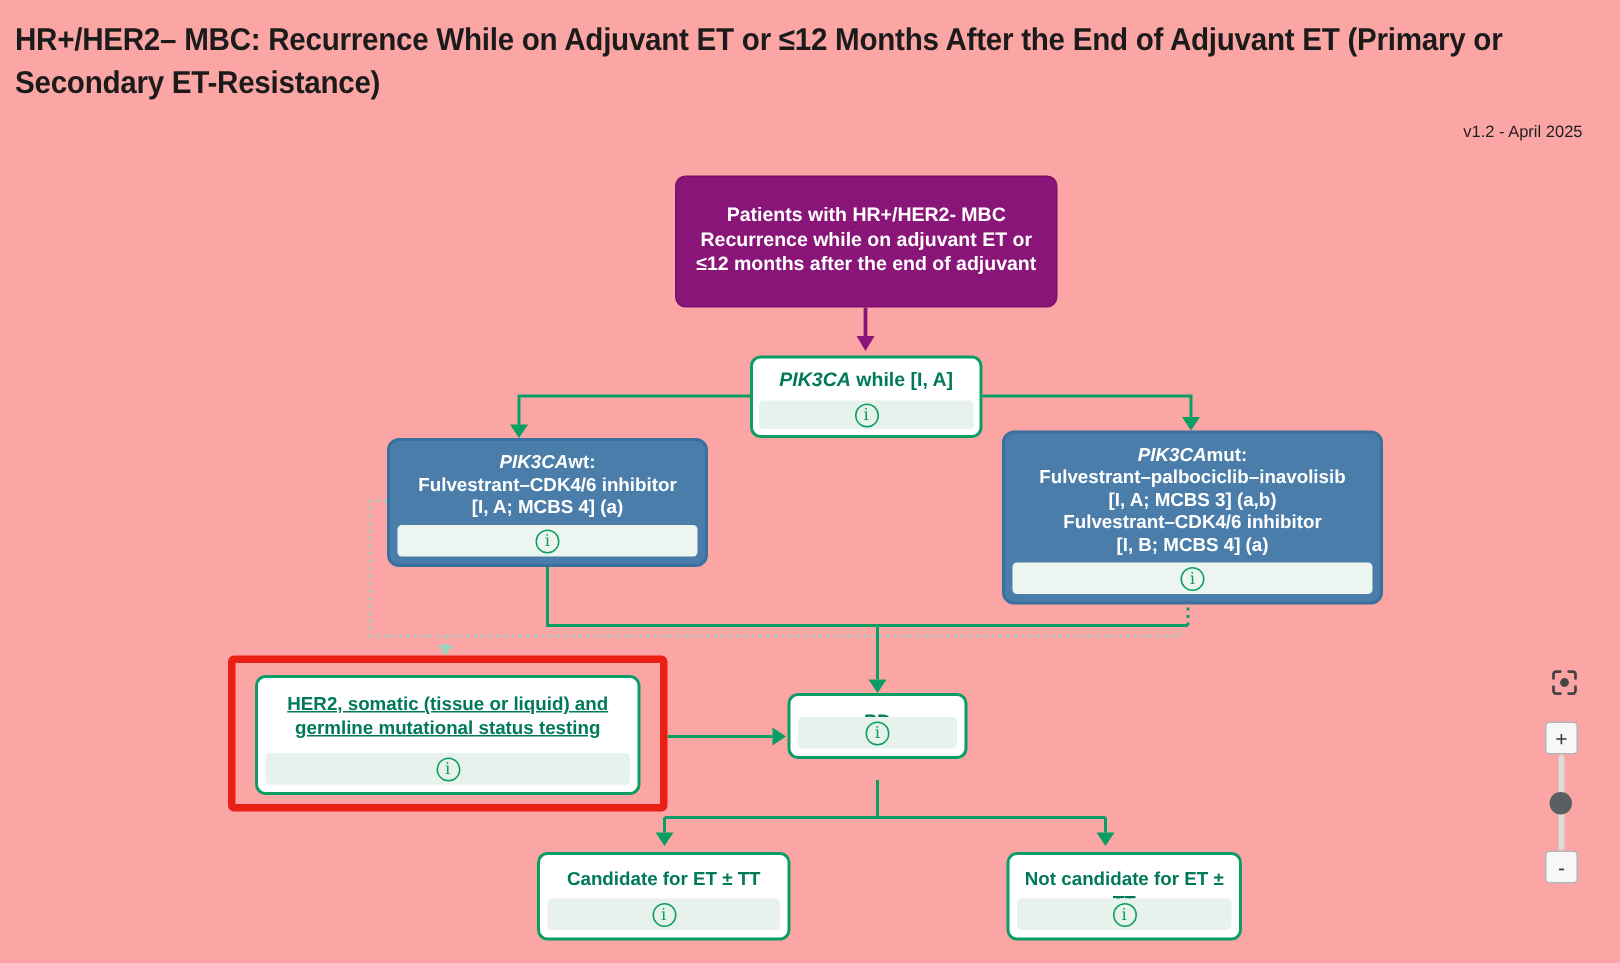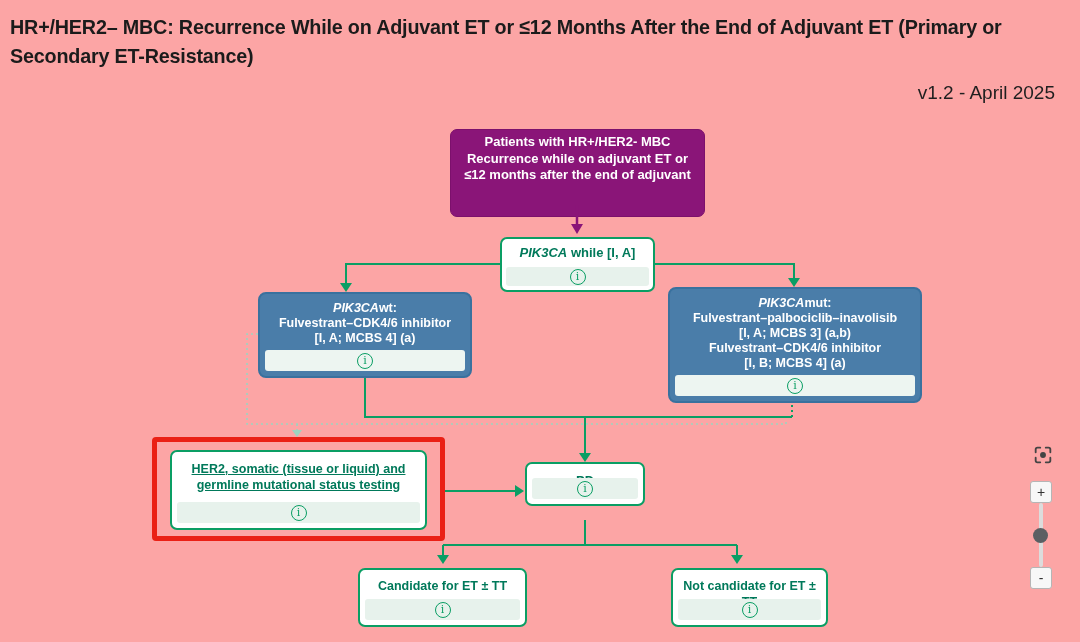--- a/index.html
+++ b/index.html
@@ -8,28 +8,28 @@
     position:relative; width:1080px; height:642px; overflow:hidden;
     background:#fca5a5; font-family:"Liberation Sans", sans-serif;
   }
   
   .page-title {
     position:absolute; left:10px; top:12px; width:1100px;
     font-size:21px; font-weight:bold; color:#1b1b1b; line-height:29px;
     letter-spacing:-0.2px; transform:scaleX(0.94); transform-origin:left top;
   }
   .version {
-    position:absolute; top:82px; right:25px; font-size:19px; color:#1f1f1f;
+    position:absolute; top:82px; right:25px; font-size:11px; color:#1f1f1f;
   }
   
   .node { position:absolute; z-index:1; text-align:center; }
   .purple-node {
     background:#8a1578; border:1px solid #7c106c; border-radius:7px;
     color:#fff; font-weight:bold; font-size:13px; line-height:16.5px;
-    display:flex; flex-direction:column; padding:4px 8px 6px;margin-top:12px;
+    display:flex; flex-direction:column; justify-content:center; padding:4px 8px 6px;
   }
   .green-node {
     background:#fff; border:2px solid #0a9e64; border-radius:7px;
     color:#00795a; font-weight:bold; font-size:12.5px; line-height:15.5px;
   }
   .blue-node {
     background:#4a7da9; border:2px solid #39719e; border-radius:8px;
     color:#fff; font-weight:bold; font-size:12.5px; line-height:15px;
   }
   .node-label { padding-top:7px; padding-left:4px; padding-right:4px; }

